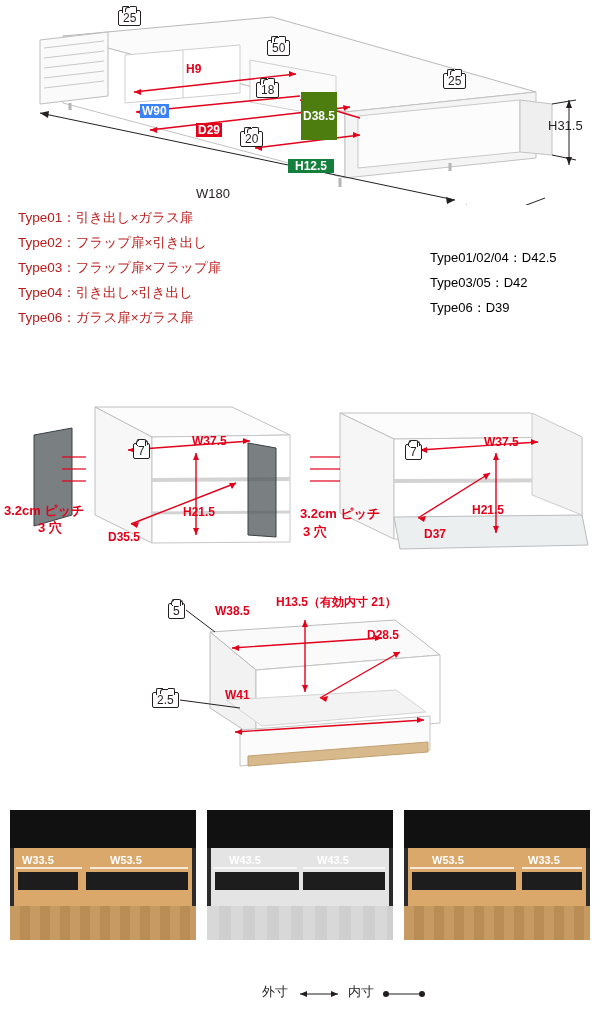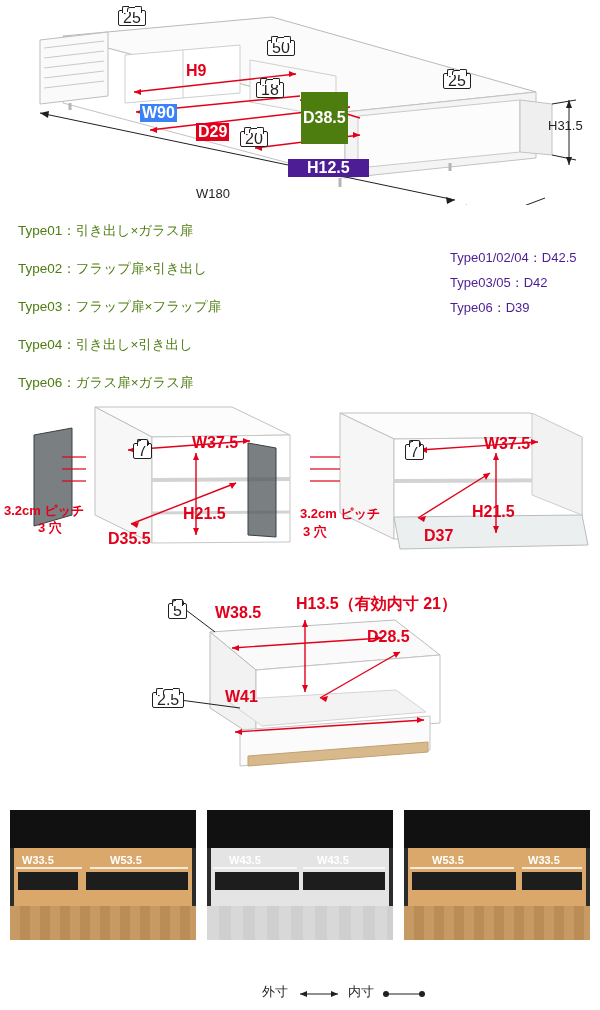--- a/index.html
+++ b/index.html
@@ -5,49 +5,49 @@
   html,body{margin:0;padding:0;}
   body{
     width:600px;height:1010px;
     background:#ffffff;
     font-family:"Liberation Sans","DejaVu Sans",sans-serif;
     color:#231f20;
     position:relative;
     overflow:hidden;
   }
   .abs{position:absolute;}
-  .dim{color:#e2001a;font-weight:bold;font-size:16px;white-space:nowrap;}
+  .dim{color:#e2001a;font-weight:bold;font-size:12px;white-space:nowrap;}
   .dimw{color:#ffffff;font-weight:bold;font-size:12px;white-space:nowrap;}
   .blk{color:#231f20;font-size:13px;white-space:nowrap;}
   
   .tag{
     position:absolute;
     border:1.3px solid #231f20;
     border-radius:2px;
     background:#ffffff;
-    font-size:16px;
+    font-size:12px;
     color:#231f20;
     padding:1px 4px 1px 4px;
     line-height:12px;
     text-align:center;
   }
   .tag:before,.tag:after{
     content:"";position:absolute;width:6px;height:6px;border:1.3px solid #231f20;
     background:#fff;top:-5px;
   }
   .tag:before{left:3px;border-bottom:none;border-right:none;border-radius:2px 0 0 0;}
   .tag:after{right:3px;border-bottom:none;border-left:none;border-radius:0 2px 0 0;}
   .tag .hd{position:absolute;top:-4px;left:50%;margin-left:-5px;width:10px;height:4px;
     border:1.3px solid #231f20;border-bottom:none;border-radius:3px 3px 0 0;background:#fff;}
   
   #sec1{position:absolute;left:0;top:0;width:600px;height:380px;}
   .legend{position:absolute;left:18px;top:205px;}
-  .legend div{font-size:13.5px;line-height:25px;color:#4d7c0f;margin-top:13px;}
+  .legend div{font-size:13.5px;line-height:25px;color:#b91c1c;}
   .depthnote{position:absolute;left:430px;top:245px;}
-  .depthnote div{font-size:13px;line-height:25px;color:#4c1d95;margin-left:20px;}
+  .depthnote div{font-size:13px;line-height:25px;color:#000000;}
   
   #sec2{position:absolute;left:0;top:395px;width:600px;height:175px;}
   
   #sec3{position:absolute;left:0;top:580px;width:600px;height:215px;}
   
   #sec4{position:absolute;left:10px;top:810px;width:478px;height:130px;border-radius:16px;}
   .photo{position:absolute;width:186px;height:130px;overflow:hidden;background:#2b2b2b;}
   .ph-top{position:absolute;left:0;top:0;width:100%;height:38px;background:#111;}
   .ph-wood{position:absolute;left:0;bottom:0;width:100%;height:34px;
     background:repeating-linear-gradient(90deg,#c79a63 0px,#c79a63 10px,#bb8d56 10px,#bb8d56 20px);}
@@ -121,21 +121,21 @@
       <polygon points="569,100 566,108 572,108"></polygon>
       <polygon points="569,165 566,157 572,157"></polygon>
       <polygon points="520,232 512,228 515,235"></polygon>
     </g>
   </svg>
 
   <div class="abs dim" style="left:186px;top:62px;">H9</div>
   <div class="abs dim" style="left:140px;top:104px;background:#3b82f6;color:#fff;padding:0 2px;">W90</div>
   <div class="abs dim" style="left:196px;top:123px;background:#e2001a;color:#fff;padding:0 2px;">D29</div>
   <div class="abs dim" style="left:301px;top:92px;background:#4d7c0f;color:#fff;padding:17px 2px;">D38.5</div>
-  <div class="abs dim" style="left:288px;top:159px;background:#4c1d95;color:#fff;padding:0 19px;">H12.5</div>
+  <div class="abs dim" style="left:288px;top:159px;background:#15803d;color:#fff;padding:0 7px;">H12.5</div>
   <div class="abs blk" style="left:196px;top:186px;">W180</div>
   <div class="abs blk" style="left:548px;top:118px;">H31.5</div>
 
   <div class="tag" style="left:118px;top:10px;"><span class="hd"></span><span>25</span></div>
   <div class="tag" style="left:267px;top:40px;"><span class="hd"></span><span>50</span></div>
   <div class="tag" style="left:256px;top:82px;"><span class="hd"></span><span>18</span></div>
   <div class="tag" style="left:240px;top:131px;"><span class="hd"></span><span>20</span></div>
   <div class="tag" style="left:443px;top:73px;"><span class="hd"></span><span>25</span></div>
 
   <div class="legend">
@@ -260,21 +260,21 @@
       <polygon points="424,140 417,137 417,143"></polygon>
     </g>
 
     <g stroke="#231f20" stroke-width="1">
       <line x1="195" y1="632" x2="195" y2="632"></line>
       <line x1="186" y1="30" x2="215" y2="52"></line>
       <line x1="180" y1="120" x2="240" y2="128"></line>
     </g>
   </svg>
   <div class="abs dim" style="left:215px;top:24px;">W38.5</div>
-  <div class="abs dim" style="left:296px;top:14px;">H13.5（有効内寸 21）</div>
+  <div class="abs dim" style="left:276px;top:14px;">H13.5（有効内寸 21）</div>
   <div class="abs dim" style="left:367px;top:48px;">D28.5</div>
   <div class="abs dim" style="left:225px;top:108px;">W41</div>
   <div class="tag" style="left:168px;top:23px;"><span class="hd"></span><span>5</span></div>
   <div class="tag" style="left:152px;top:112px;"><span class="hd"></span><span>2.5</span></div>
 </div>
 
 <div id="sec4">
 
   <div class="photo" style="left:0;top:0;">
     <div class="ph-top"></div>

